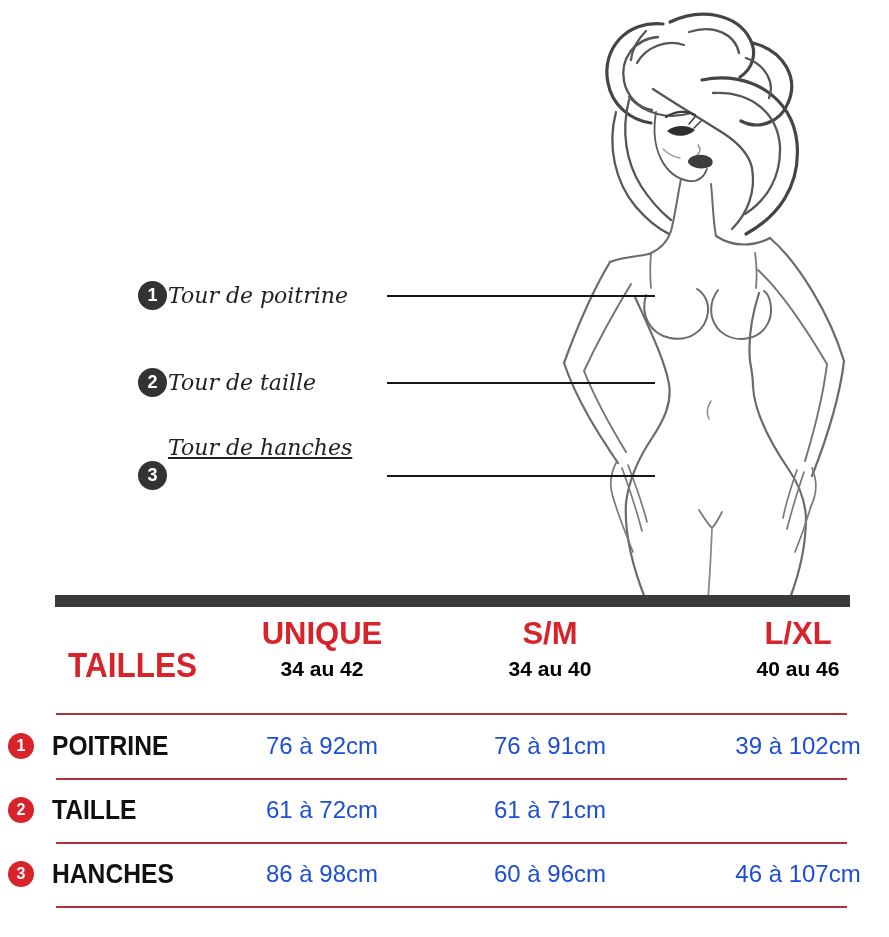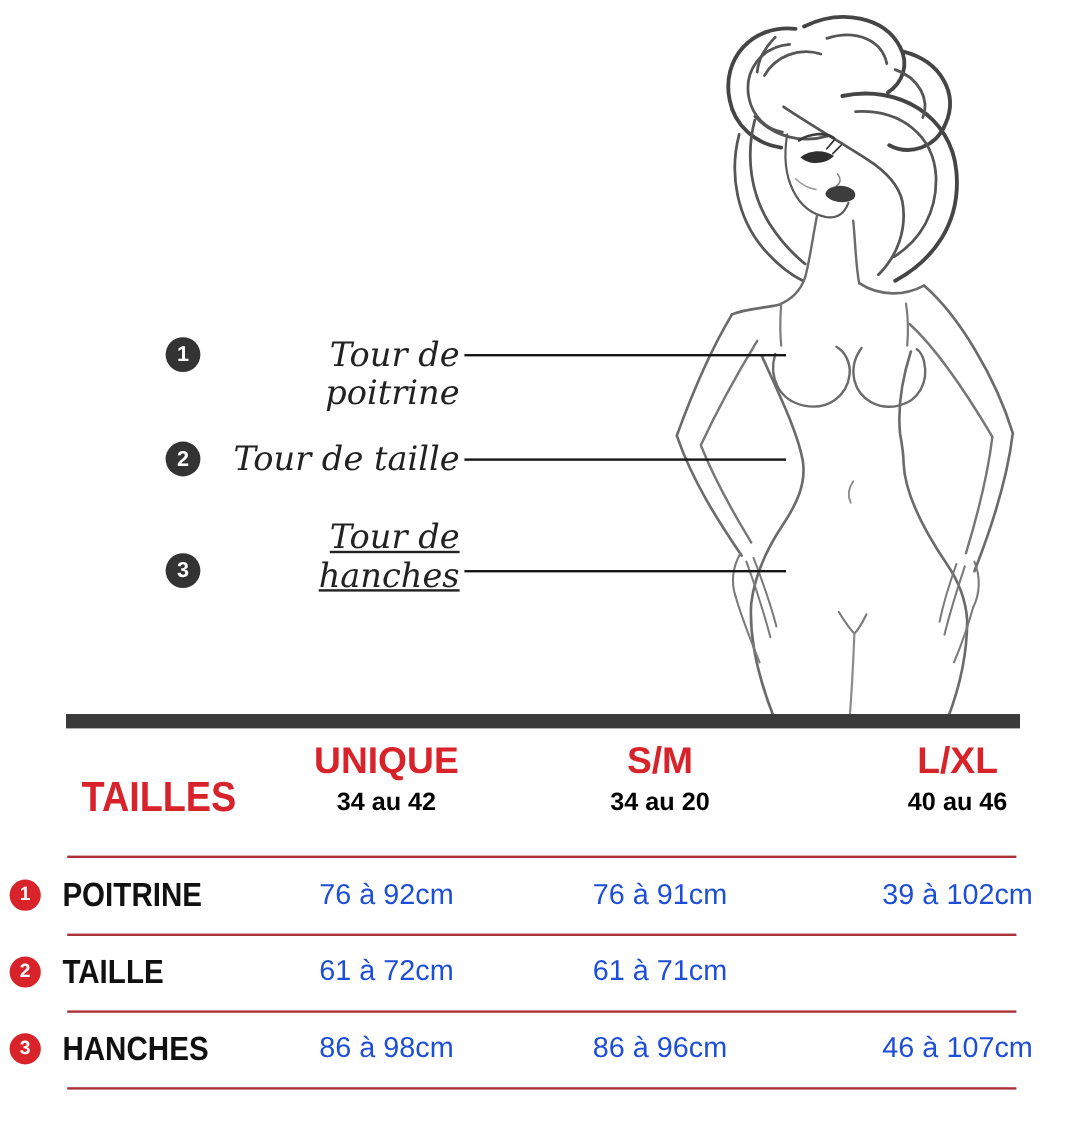--- a/index.html
+++ b/index.html
@@ -10,22 +10,22 @@
   
   .figure-svg{position:absolute;left:0;top:0;width:889px;height:610px;z-index:1;}
   
   .badge{
     position:absolute;border-radius:50%;color:#fff;font-weight:bold;
     display:flex;align-items:center;justify-content:center;z-index:3;
   }
   .badge-dark{width:29px;height:29px;background:#333333;font-size:18px;left:138px;}
   .g1 .badge-dark{top:281px;} .g2 .badge-dark{top:368px;} .g3 .badge-dark{top:461px;}
   .guide-label{
-    position:absolute;left:168px;width:215px;height:32px;line-height:32px;text-align:right;
-    font-family:"DejaVu Serif", serif;font-style:italic;font-size:28px;color:#222;z-index:3;
+    position:absolute;left:168px;width:215px;height:32px;line-height:32px;text-align:left;
+    font-family:"DejaVu Serif", serif;font-style:italic;font-size:22px;color:#222;z-index:3;
   }
   .g1 .guide-label{top:280px;} .g2 .guide-label{top:367px;} .g3 .guide-label{top:432px;text-decoration:underline;}
   .pointer-line{position:absolute;left:387px;width:268px;height:2px;background:#161616;z-index:3;}
   .g1 .pointer-line{top:295px;} .g2 .pointer-line{top:382px;} .g3 .pointer-line{top:475px;}
   
   .top-bar{position:absolute;left:55px;top:595px;width:795px;height:12px;background:#3a3a3a;z-index:4;}
   
   .red{color:#d8232a;}
   .tbl-title{
     position:absolute;left:68px;top:645px;width:220px;height:40px;line-height:40px;
@@ -156,21 +156,21 @@
     <span class="pointer-line"></span>
   </div>
 
   <div class="top-bar"></div>
 
   <div class="tbl-title red">TAILLES</div>
   <div class="th-size red col-a">UNIQUE</div>
   <div class="th-size red col-b">S/M</div>
   <div class="th-size red col-c">L/XL</div>
   <div class="th-range col-a">34 au 42</div>
-  <div class="th-range col-b">34 au 20</div>
+  <div class="th-range col-b">34 au 40</div>
   <div class="th-range col-c">40 au 46</div>
 
   <div class="sep sep1"></div>
 
   <div class="trow r1">
     <span class="badge-red">1</span>
     <span class="row-label">POITRINE</span>
     <span class="cell col-a">76 à 92cm</span>
     <span class="cell col-b">76 à 91cm</span>
     <span class="cell col-c">39 à 102cm</span>
@@ -184,19 +184,19 @@
     <span class="cell col-a">61 à 72cm</span>
     <span class="cell col-b">61 à 71cm</span>
   </div>
 
   <div class="sep sep3"></div>
 
   <div class="trow r3">
     <span class="badge-red">3</span>
     <span class="row-label">HANCHES</span>
     <span class="cell col-a">86 à 98cm</span>
-    <span class="cell col-b">86 à 96cm</span>
+    <span class="cell col-b">60 à 96cm</span>
     <span class="cell col-c">46 à 107cm</span>
   </div>
 
   <div class="sep sep4"></div>
 
 </div>
 
 </body></html>

